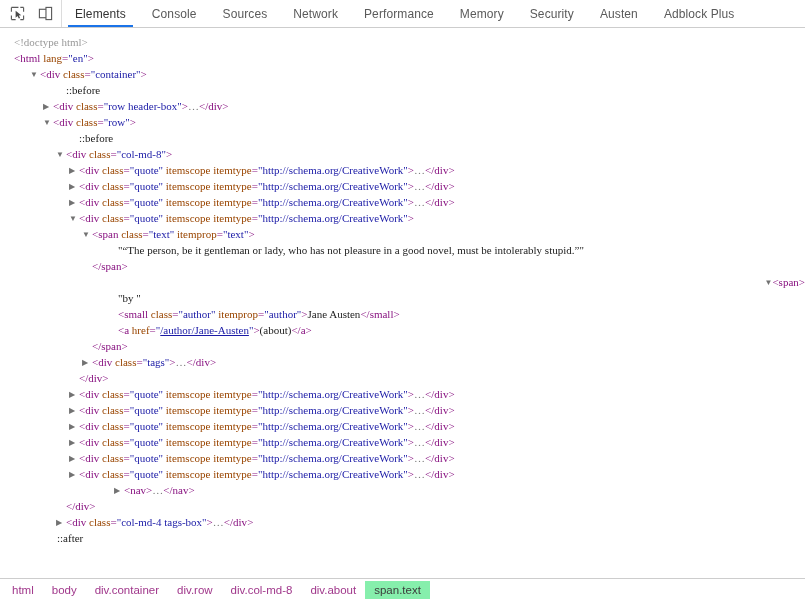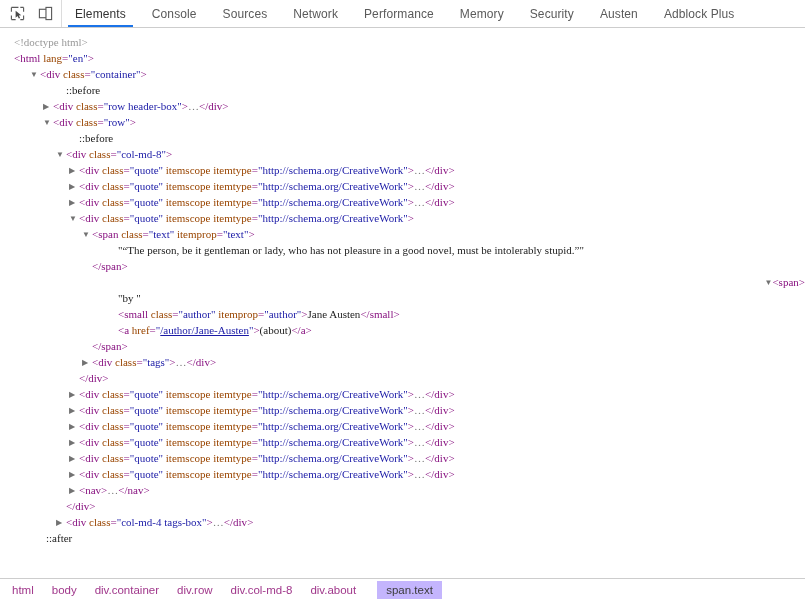--- a/index.html
+++ b/index.html
@@ -129,23 +129,22 @@
     font-size: 11.5px;
     padding-left: 3px;
   }
   .crumb {
     padding: 3px 9px;
     color: #a0378b;
     cursor: pointer;
     white-space: nowrap;
   }
   .crumb.active {
-    background: #c4b5fd;
+    background: #86efac;
     color: #3b3b3b;
-    margin-left: 12px;
   }
 </style>
 </head>
 <body>
 
 <div class="toolbar">
 
   <div class="tool-icons">
     <div class="ticon" title="Select an element in the page to inspect it">
       <svg width="15" height="15" viewBox="0 0 16 16">
@@ -214,24 +213,24 @@
     <div class="ln" style="padding-left: 108px;"><span class="tri none">&nbsp;</span><span class="pun">&lt;</span><span class="tag">a</span><span class="attr"> href</span><span class="pun">=</span><span class="val">"</span><span class="lnk">/author/Jane-Austen</span><span class="val">"</span><span class="pun">&gt;</span><span class="txt">(about)</span><span class="pun">&lt;/</span><span class="tag">a</span><span class="pun">&gt;</span></div>
     <div class="ln" style="padding-left: 82px;"><span class="tri none">&nbsp;</span><span class="pun">&lt;/</span><span class="tag">span</span><span class="pun">&gt;</span></div>
     <div class="ln" style="padding-left: 82px;"><span class="tri">▶</span><span class="pun">&lt;</span><span class="tag">div</span><span class="attr"> class</span><span class="pun">=</span><span class="val">"tags"</span><span class="pun">&gt;</span><span class="ellip">…</span><span class="pun">&lt;/</span><span class="tag">div</span><span class="pun">&gt;</span></div>
     <div class="ln" style="padding-left: 69px;"><span class="tri none">&nbsp;</span><span class="pun">&lt;/</span><span class="tag">div</span><span class="pun">&gt;</span></div>
     <div class="ln" style="padding-left: 69px;"><span class="tri">▶</span><span class="pun">&lt;</span><span class="tag">div</span><span class="attr"> class</span><span class="pun">=</span><span class="val">"quote"</span><span class="attr"> itemscope</span><span class="attr"> itemtype</span><span class="pun">=</span><span class="val">"http://schema.org/CreativeWork"</span><span class="pun">&gt;</span><span class="ellip">…</span><span class="pun">&lt;/</span><span class="tag">div</span><span class="pun">&gt;</span></div>
     <div class="ln" style="padding-left: 69px;"><span class="tri">▶</span><span class="pun">&lt;</span><span class="tag">div</span><span class="attr"> class</span><span class="pun">=</span><span class="val">"quote"</span><span class="attr"> itemscope</span><span class="attr"> itemtype</span><span class="pun">=</span><span class="val">"http://schema.org/CreativeWork"</span><span class="pun">&gt;</span><span class="ellip">…</span><span class="pun">&lt;/</span><span class="tag">div</span><span class="pun">&gt;</span></div>
     <div class="ln" style="padding-left: 69px;"><span class="tri">▶</span><span class="pun">&lt;</span><span class="tag">div</span><span class="attr"> class</span><span class="pun">=</span><span class="val">"quote"</span><span class="attr"> itemscope</span><span class="attr"> itemtype</span><span class="pun">=</span><span class="val">"http://schema.org/CreativeWork"</span><span class="pun">&gt;</span><span class="ellip">…</span><span class="pun">&lt;/</span><span class="tag">div</span><span class="pun">&gt;</span></div>
     <div class="ln" style="padding-left: 69px;"><span class="tri">▶</span><span class="pun">&lt;</span><span class="tag">div</span><span class="attr"> class</span><span class="pun">=</span><span class="val">"quote"</span><span class="attr"> itemscope</span><span class="attr"> itemtype</span><span class="pun">=</span><span class="val">"http://schema.org/CreativeWork"</span><span class="pun">&gt;</span><span class="ellip">…</span><span class="pun">&lt;/</span><span class="tag">div</span><span class="pun">&gt;</span></div>
     <div class="ln" style="padding-left: 69px;"><span class="tri">▶</span><span class="pun">&lt;</span><span class="tag">div</span><span class="attr"> class</span><span class="pun">=</span><span class="val">"quote"</span><span class="attr"> itemscope</span><span class="attr"> itemtype</span><span class="pun">=</span><span class="val">"http://schema.org/CreativeWork"</span><span class="pun">&gt;</span><span class="ellip">…</span><span class="pun">&lt;/</span><span class="tag">div</span><span class="pun">&gt;</span></div>
     <div class="ln" style="padding-left: 69px;"><span class="tri">▶</span><span class="pun">&lt;</span><span class="tag">div</span><span class="attr"> class</span><span class="pun">=</span><span class="val">"quote"</span><span class="attr"> itemscope</span><span class="attr"> itemtype</span><span class="pun">=</span><span class="val">"http://schema.org/CreativeWork"</span><span class="pun">&gt;</span><span class="ellip">…</span><span class="pun">&lt;/</span><span class="tag">div</span><span class="pun">&gt;</span></div>
-    <div class="ln" style="padding-left: 69px;"><span class="tri">▶</span><span class="pun">&lt;</span><span class="tag">nav</span><span class="pun">&gt;</span><span class="ellip">…</span><span class="pun">&lt;/</span><span class="tag">nav</span><span class="pun">&gt;</span></div>
+    <div class="ln" style="padding-left: 69px; margin-left: 45px;"><span class="tri">▶</span><span class="pun">&lt;</span><span class="tag">nav</span><span class="pun">&gt;</span><span class="ellip">…</span><span class="pun">&lt;/</span><span class="tag">nav</span><span class="pun">&gt;</span></div>
     <div class="ln" style="padding-left: 56px;"><span class="tri none">&nbsp;</span><span class="pun">&lt;/</span><span class="tag">div</span><span class="pun">&gt;</span></div>
     <div class="ln" style="padding-left: 56px;"><span class="tri">▶</span><span class="pun">&lt;</span><span class="tag">div</span><span class="attr"> class</span><span class="pun">=</span><span class="val">"col-md-4 tags-box"</span><span class="pun">&gt;</span><span class="ellip">…</span><span class="pun">&lt;/</span><span class="tag">div</span><span class="pun">&gt;</span></div>
-    <div class="ln" style="padding-left: 36px;"><span class="tri none">&nbsp;</span><span class="pseudo">::after</span></div>
+    <div class="ln" style="padding-left: 47px;"><span class="tri none">&nbsp;</span><span class="pseudo">::after</span></div>
   </div>
 
 <div class="crumbs" id="crumbs">
     <div class="crumb">html</div>
     <div class="crumb">body</div>
     <div class="crumb">div.container</div>
     <div class="crumb">div.row</div>
     <div class="crumb">div.col-md-8</div>
     <div class="crumb">div.about</div>
     <div class="crumb active">span.text</div>

